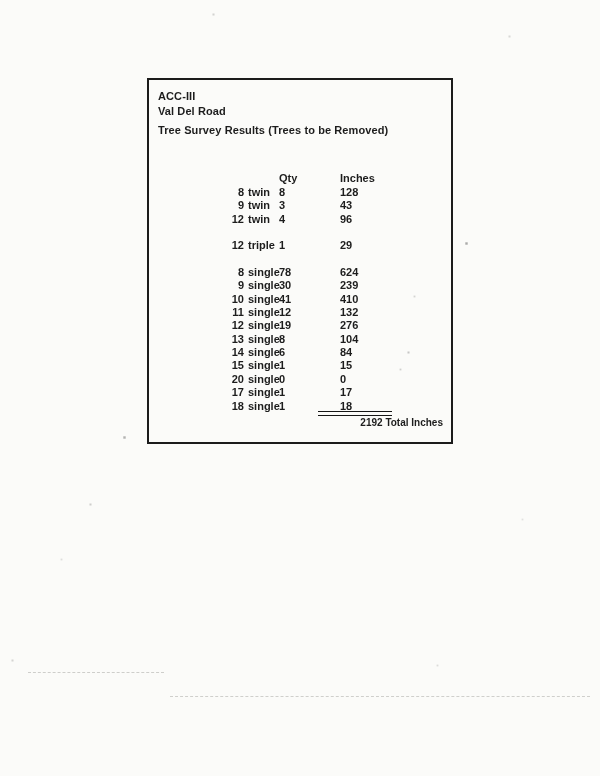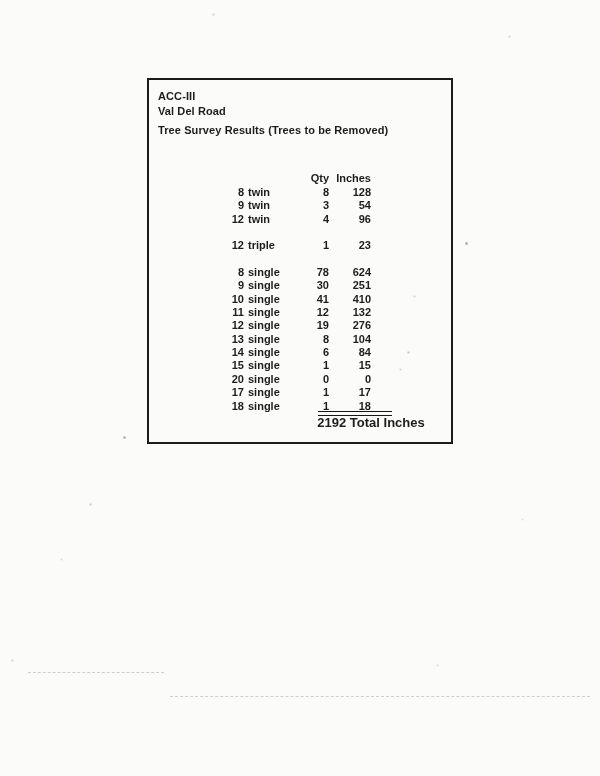--- a/index.html
+++ b/index.html
@@ -58,43 +58,43 @@
     position: absolute;
     top: 0;
     font-size: 11px;
     font-weight: 700;
     color: #1d1d1d;
     white-space: nowrap;
     line-height: 13px;
   }
   .c-size   { left: 45px;  width: 50px; text-align: right; }
   .c-type   { left: 99px;  text-align: left; }
-  .c-qty    { left: 130px; width: 50px; text-align: right; }
-  .c-inches { left: 172px; width: 50px; text-align: right; }
+  .c-qty    { left: 130px; width: 50px; }
+  .c-inches { left: 191px; width: 50px; text-align: left; }
 
   .double-rule {
     position: absolute;
     left: 169px;
     top: 331px;
     width: 74px;
     height: 5px;
     border-top: 1.5px solid #161616;
     border-bottom: 1.5px solid #161616;
     box-sizing: border-box;
   }
   .total-row {
     top: 336px;
     height: 14px;
   }
   .total-row .total-text {
     position: absolute;
     left: 150px;
     width: 144px;
-    text-align: center;
-    font-size: 13px;
+    text-align: right;
+    font-size: 10px;
     font-weight: 700;
     color: #1d1d1d;
     white-space: nowrap;
     line-height: 13px;
   }
 
   
   .scan-dash-1 {
     position: absolute;
     left: 28px;
@@ -152,47 +152,47 @@
       <div class="t-row">
         <span class="cell c-size">8</span>
         <span class="cell c-type">twin</span>
         <span class="cell c-qty">8</span>
         <span class="cell c-inches">128</span>
       </div>
       <div class="t-row">
         <span class="cell c-size">9</span>
         <span class="cell c-type">twin</span>
         <span class="cell c-qty">3</span>
-        <span class="cell c-inches">54</span>
+        <span class="cell c-inches">43</span>
       </div>
       <div class="t-row">
         <span class="cell c-size">12</span>
         <span class="cell c-type">twin</span>
         <span class="cell c-qty">4</span>
         <span class="cell c-inches">96</span>
       </div>
       <div class="spacer"></div>
       <div class="t-row">
         <span class="cell c-size">12</span>
         <span class="cell c-type">triple</span>
         <span class="cell c-qty">1</span>
-        <span class="cell c-inches">23</span>
+        <span class="cell c-inches">29</span>
       </div>
       <div class="spacer"></div>
       <div class="t-row">
         <span class="cell c-size">8</span>
         <span class="cell c-type">single</span>
         <span class="cell c-qty">78</span>
         <span class="cell c-inches">624</span>
       </div>
       <div class="t-row">
         <span class="cell c-size">9</span>
         <span class="cell c-type">single</span>
         <span class="cell c-qty">30</span>
-        <span class="cell c-inches">251</span>
+        <span class="cell c-inches">239</span>
       </div>
       <div class="t-row">
         <span class="cell c-size">10</span>
         <span class="cell c-type">single</span>
         <span class="cell c-qty">41</span>
         <span class="cell c-inches">410</span>
       </div>
       <div class="t-row">
         <span class="cell c-size">11</span>
         <span class="cell c-type">single</span>

